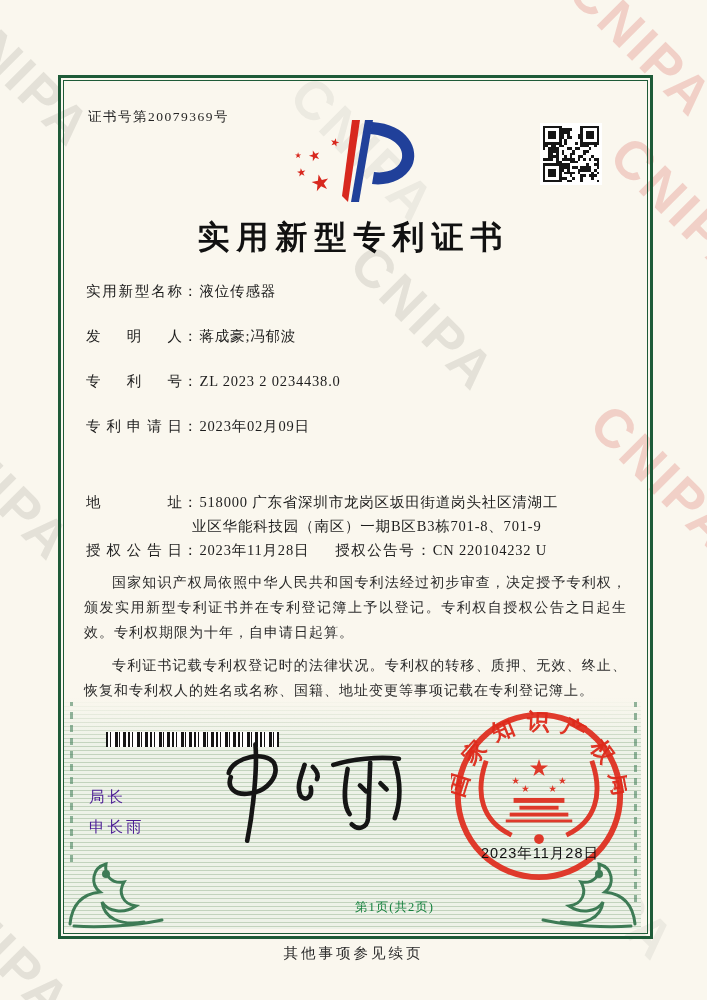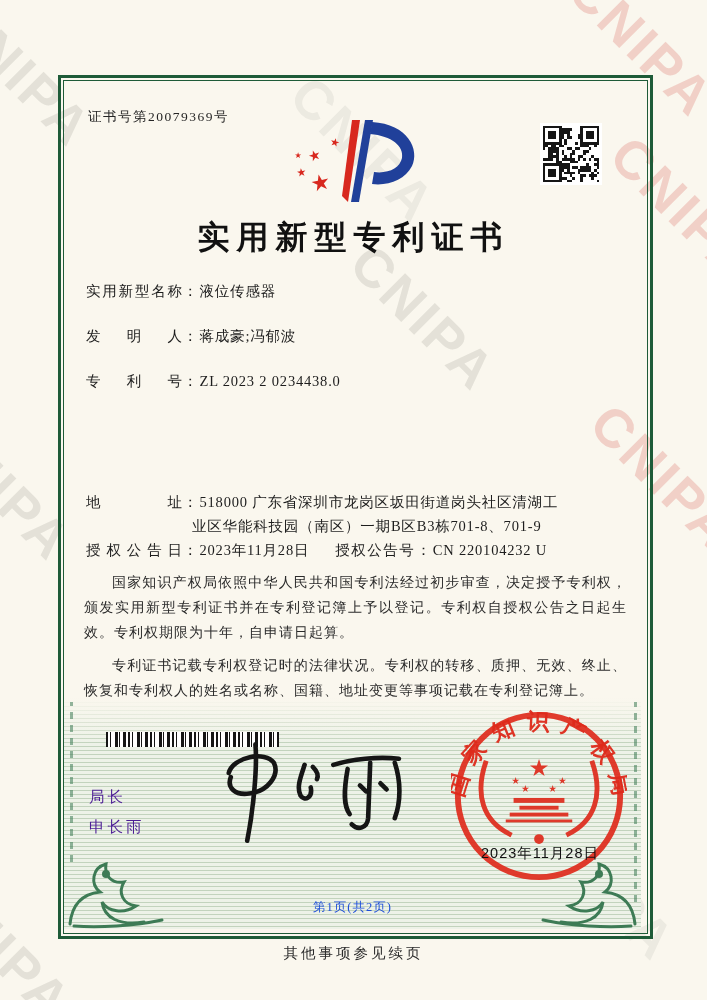--- a/index.html
+++ b/index.html
@@ -57,21 +57,21 @@
 
   .director{position:absolute;left:89px;font-family:"Liberation Sans",sans-serif;font-size:15.5px;
     letter-spacing:3px;color:#4c1d95;z-index:3;}
   .sig{position:absolute;left:198px;top:738px;width:205px;height:108px;z-index:3;}
 
   .seal{position:absolute;left:451px;top:708px;width:176px;height:176px;z-index:3;}
   .seal-date{position:absolute;left:462px;top:844px;width:156px;text-align:center;z-index:4;
     font-family:"Liberation Sans",sans-serif;font-size:14.5px;color:#101010;letter-spacing:1px;}
 
   .page-num{position:absolute;left:58px;top:899px;width:589px;text-align:center;font-size:12.5px;
-    color:#1d4ed8;letter-spacing:1px;z-index:3;}
+    color:#15803d;letter-spacing:1px;z-index:3;padding-left:42px;}
   .continuation{position:absolute;left:0;top:944px;width:707px;text-align:center;font-size:14.5px;
     color:#2b2b2b;letter-spacing:3px;z-index:2;}
 </style>
 </head>
 <body>
 
 <div class="page">
 
   <span class="wm wm-gray" style="left:-22px;top:-12px">CNIPA</span>
   <span class="wm wm-pink" style="left:600px;top:-42px">CNIPA</span>
@@ -275,20 +275,23 @@
 
   <div class="row" style="top:282px">
     <span class="flabel">实用新型名称</span><span class="fcolon">：</span><span class="fvalue">液位传感器</span>
   </div>
   <div class="row" style="top:327px">
     <span class="flabel">发明人</span><span class="fcolon">：</span><span class="fvalue">蒋成豪;冯郁波</span>
   </div>
   <div class="row" style="top:372px">
     <span class="flabel">专利号</span><span class="fcolon">：</span><span class="fvalue">ZL 2023 2 0234438.0</span>
   </div>
+  <div class="row" style="top:417px">
+    <span class="flabel">专利申请日</span><span class="fcolon">：</span><span class="fvalue">2023年02月09日</span>
+  </div>
   <div class="row" style="top:493px">
     <span class="flabel">地址</span><span class="fcolon">：</span><span class="fvalue">518000 广东省深圳市龙岗区坂田街道岗头社区清湖工</span>
   </div>
   <div class="addr2">业区华能科技园（南区）一期B区B3栋701-8、701-9</div>
   <div class="row" style="top:541px">
     <span class="flabel">授权公告日</span><span class="fcolon">：</span><span class="fvalue">2023年11月28日</span><span class="grant2"><span class="glabel">授权公告号</span><span class="fcolon">：</span><span class="fvalue">CN 220104232 U</span></span>
   </div>
 
   <div class="body-text">
     <p>国家知识产权局依照中华人民共和国专利法经过初步审查，决定授予专利权，颁发实用新型专利证书并在专利登记簿上予以登记。专利权自授权公告之日起生效。专利权期限为十年，自申请日起算。</p>

